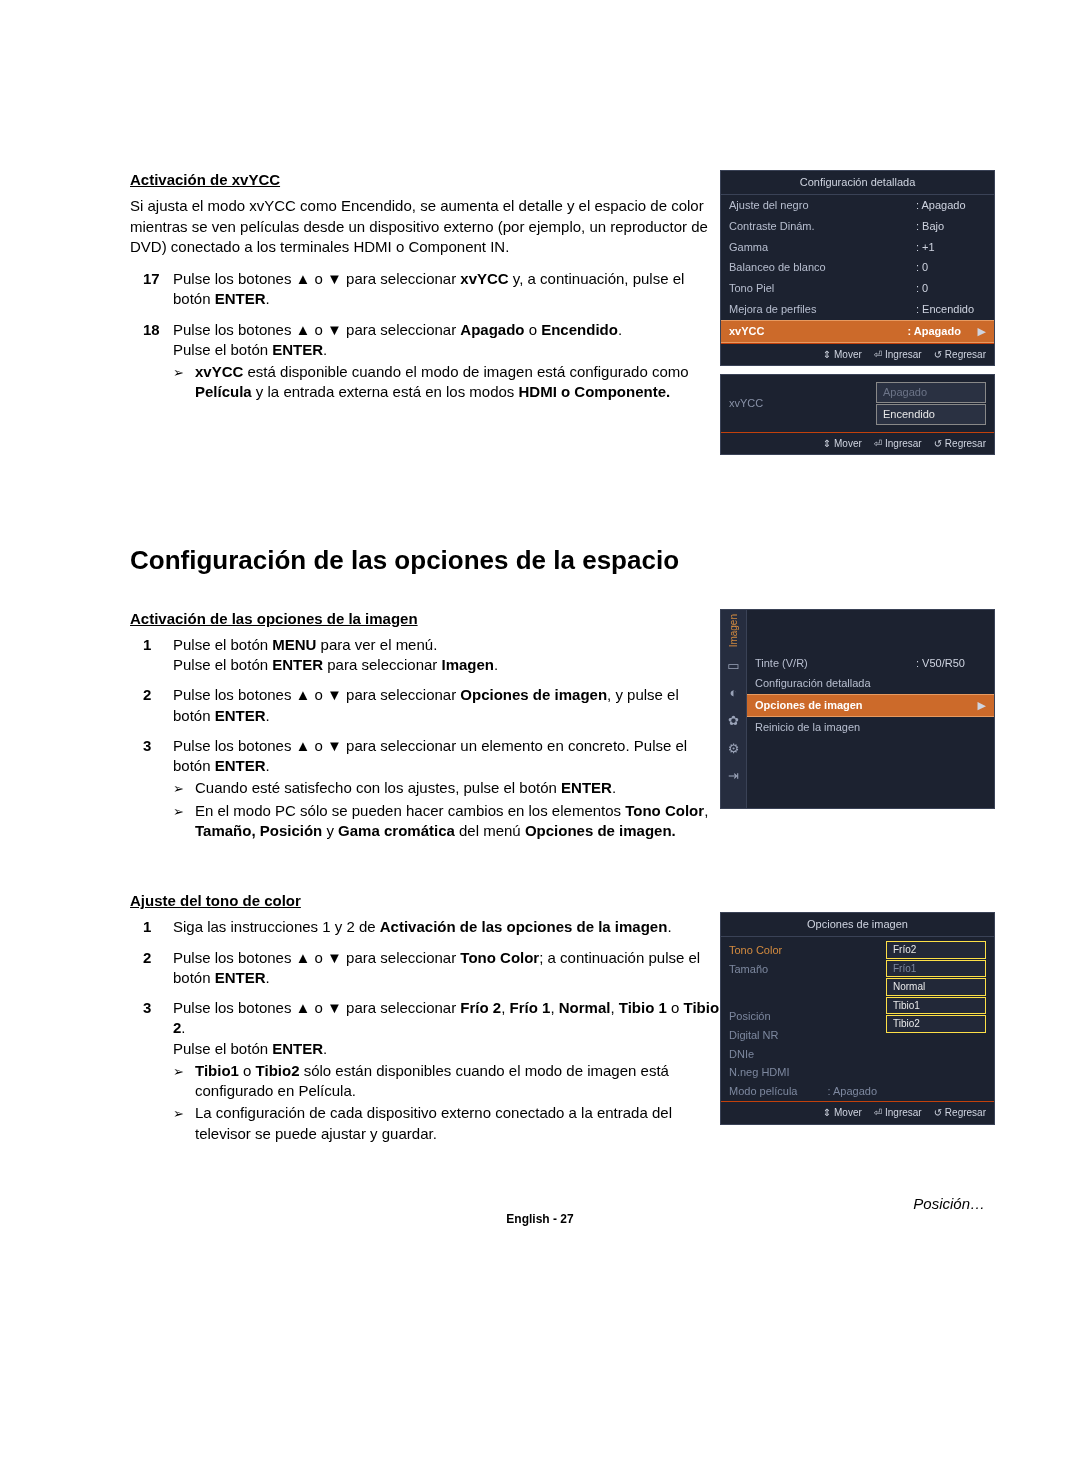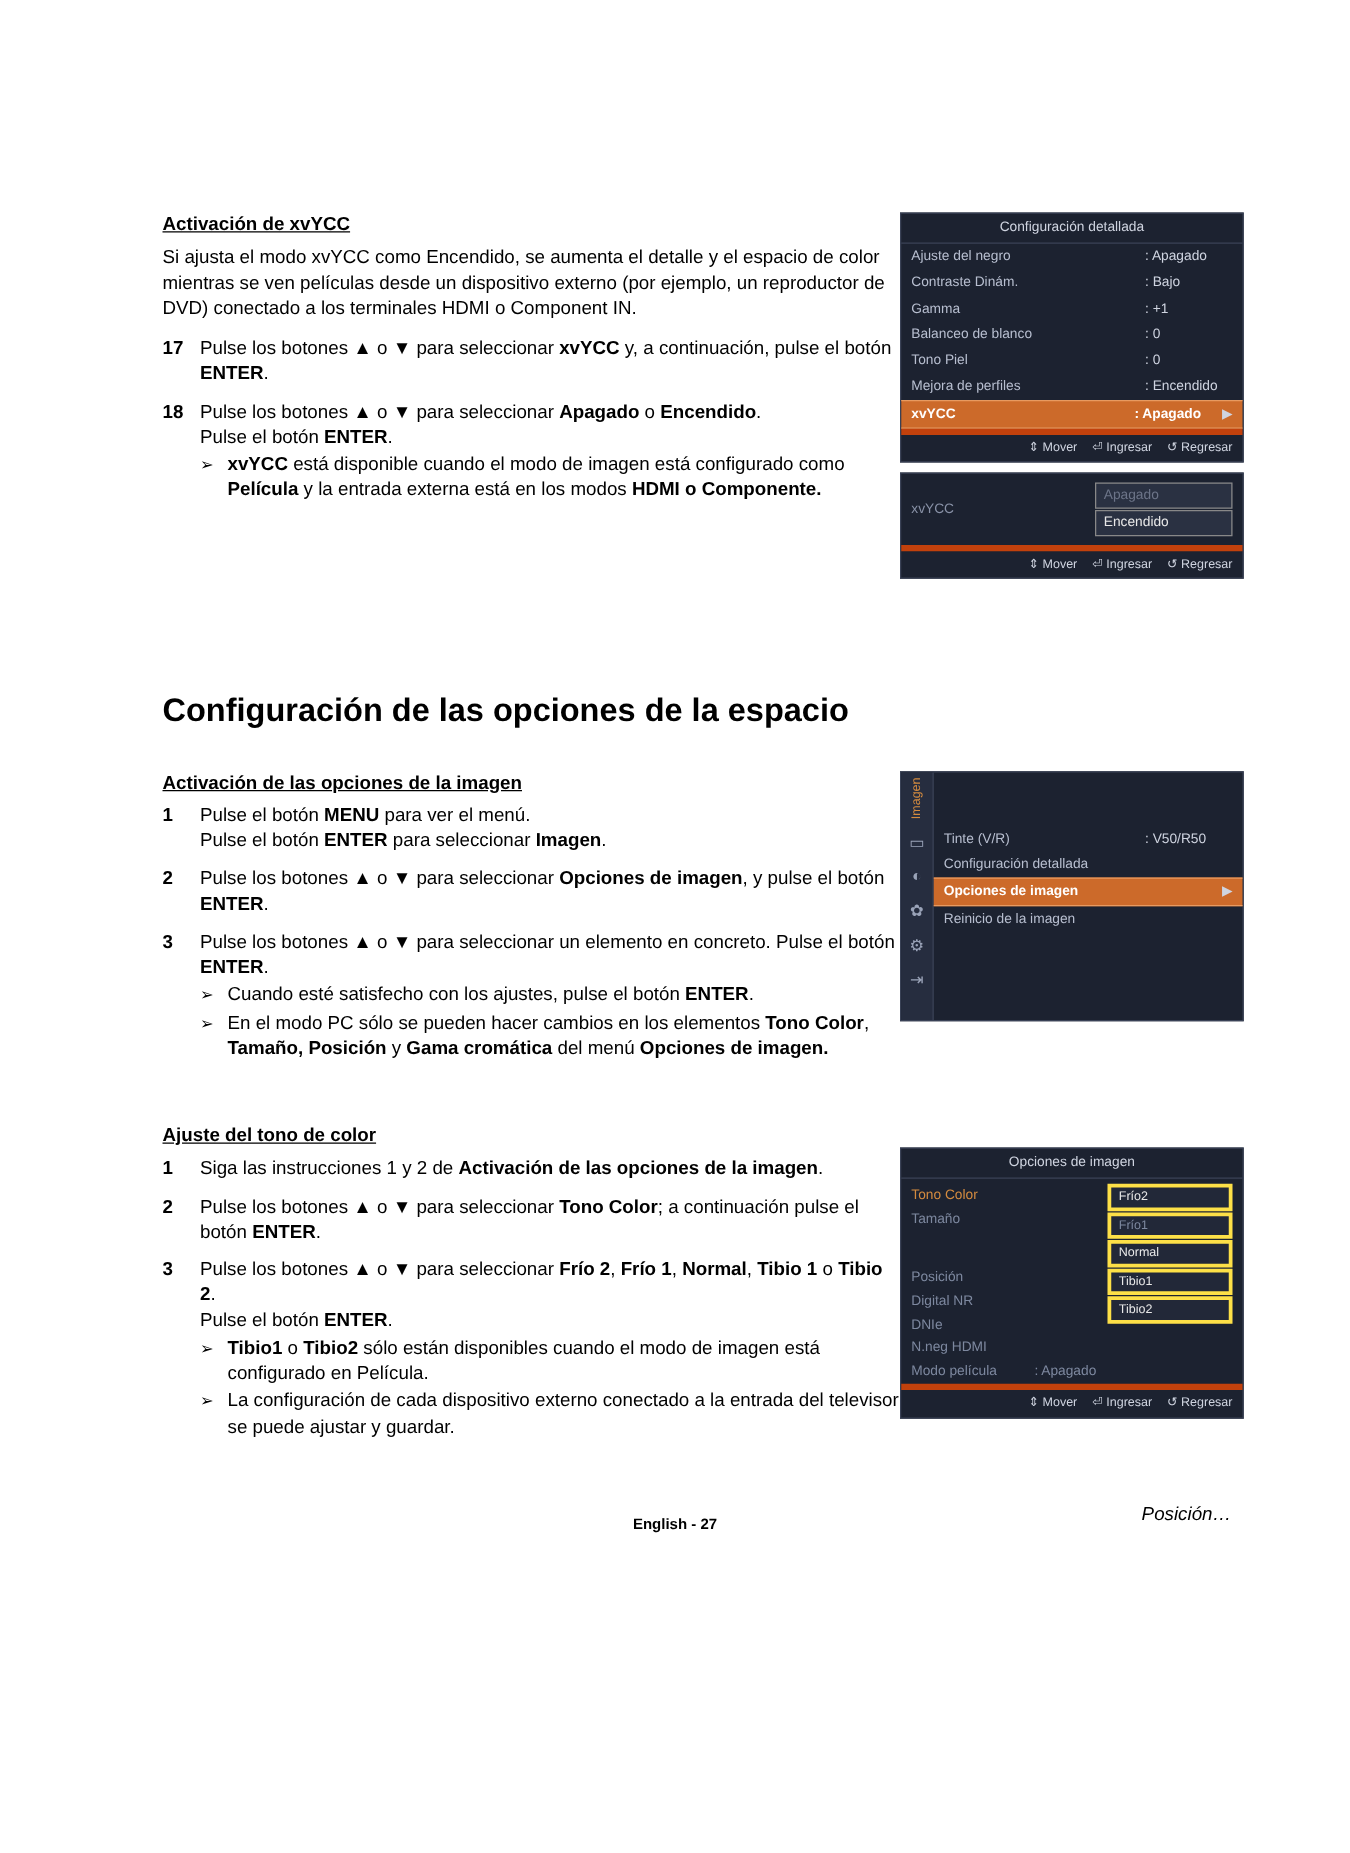--- a/index.html
+++ b/index.html
@@ -22,21 +22,21 @@
   }
   .content-row { display: flex; margin-bottom: 80px; }
   .left-col { flex: 1; }
   .right-col { width: 275px; flex: none; }
   .main-heading {
     font-size: 26px;
     font-weight: bold;
     margin: 10px 0 30px 0;
   }
   .para { margin-bottom: 12px; }
-  .num-item { display: flex; margin-bottom: 10px; margin-left: 0; }
+  .num-item { display: flex; margin-bottom: 10px; margin-left: 13px; }
   .num { width: 30px; flex: none; font-weight: bold; }
   .num-body { flex: 1; }
   .arrow-item { display: flex; margin-top: 2px; }
   .arrow { width: 22px; flex: none; }
   .arrow::before { content: "➢"; font-size: 13px; }
   .arrow-body { flex: 1; }
   b { font-weight: bold; }
   .continua { text-align: right; font-style: italic; margin-top: 40px; margin-right: 10px; }
   .footer {
     position: absolute;
@@ -73,21 +73,21 @@
     color: #fff;
     border-top: 1px solid #e89a60;
     border-bottom: 1px solid #e89a60;
   }
   .osd-highlight .k, .osd-highlight .v { color: #fff; font-weight: bold; }
   .osd-footer {
     display: flex;
     justify-content: flex-end;
     gap: 12px;
     padding: 4px 8px;
-    border-top: 5px solid #c2410c;
+    border-top: 1px solid #c2410c;
     font-size: 10px;
     color: #cfd4e0;
   }
   .osd-footer span::before { margin-right: 3px; }
   .sel-box {
     border: 1px solid #888;
     padding: 2px 6px;
     margin: 1px 0;
     display: block;
     background: #2a3142;
@@ -111,21 +111,21 @@
     transform: rotate(180deg);
   }
   .osd2-sidebar .ic { font-size: 13px; color: #9aa3b8; }
   .osd2-main { flex: 1; margin-top: 43px; }
   .osd3 .optcol {
     flex: 0 0 100px;
     display: flex;
     flex-direction: column;
   }
   .osd3 .optcol .opt {
-    border: 3px solid #fde047;
+    border: 1px solid #fde047;
     padding: 1px 6px;
     margin-bottom: 1px;
     font-size: 10px;
     background: #222838;
   }
 </style>
 </head>
 <body>
 
 <div class="content-row">

